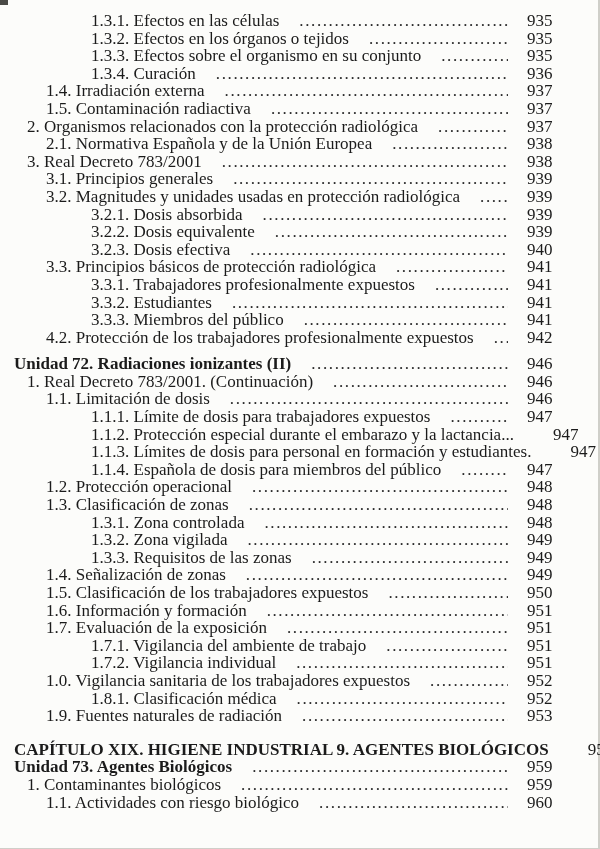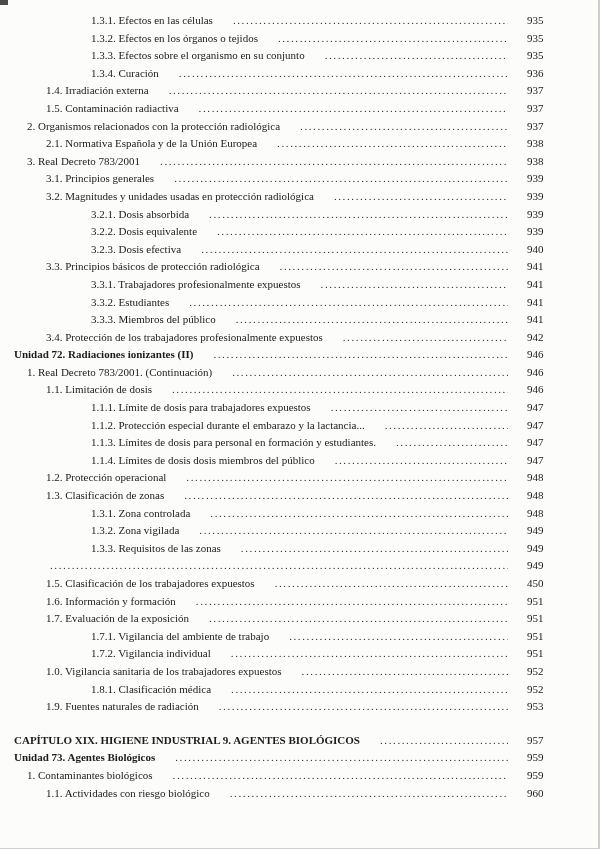--- a/index.html
+++ b/index.html
@@ -25,21 +25,21 @@
     top: 0;
     left: 0;
     width: 8px;
     height: 5px;
     background: #4a4a46;
   }
   .row {
     display: flex;
     align-items: baseline;
     line-height: 17.6px;
-    font-size: 11px;
+    font-size: 17px;
     white-space: nowrap;
     gap: 16px;
   }
   .row .title { flex: 0 0 auto; }
   .row.bold .title { font-weight: bold; }
   .leader {
     flex: 1 1 auto;
     overflow: hidden;
     margin: 0 3px 0 4px;
     height: 17.6px;
@@ -54,21 +54,21 @@
     flex: 0 0 auto;
     min-width: 30px;
     font-weight: normal;
   }
   
   .lvl0 { padding-left: 0px; }
   .lvl1 { padding-left: 13px; }
   .lvl2 { padding-left: 32px; }
   .lvl3 { padding-left: 77px; }
   .group { margin: 0; }
-  .group + .group { }
+  .group + .group { margin-top: 9px; }
   .group.big-gap { margin-top: 16px; }
 </style>
 </head>
 <body>
 
 <div class="page">
   <div class="corner-mark"></div>
   <div id="toc">
       <div class="group">
         <div class="row lvl3">
@@ -155,21 +155,21 @@
           <span class="title">3.3.2. Estudiantes</span>
           <span class="leader"></span>
           <span class="pagenum">941</span>
         </div>
         <div class="row lvl3">
           <span class="title">3.3.3. Miembros del público</span>
           <span class="leader"></span>
           <span class="pagenum">941</span>
         </div>
         <div class="row lvl2">
-          <span class="title">3.4. Protección de los trabajadores profesionalmente expuestos</span>
+          <span class="title">4.2. Protección de los trabajadores profesionalmente expuestos</span>
           <span class="leader"></span>
           <span class="pagenum">942</span>
         </div>
       </div>
       <div class="group">
         <div class="row lvl0 bold">
           <span class="title">Unidad 72. Radiaciones ionizantes (II)</span>
           <span class="leader"></span>
           <span class="pagenum">946</span>
         </div>
@@ -192,21 +192,21 @@
           <span class="title">1.1.2. Protección especial durante el embarazo y la lactancia...</span>
           <span class="leader"></span>
           <span class="pagenum">947</span>
         </div>
         <div class="row lvl3">
           <span class="title">1.1.3. Límites de dosis para personal en formación y estudiantes.</span>
           <span class="leader"></span>
           <span class="pagenum">947</span>
         </div>
         <div class="row lvl3">
-          <span class="title">1.1.4. Límites de dosis dosis miembros del público</span>
+          <span class="title">1.1.4. Española de dosis para miembros del público</span>
           <span class="leader"></span>
           <span class="pagenum">947</span>
         </div>
         <div class="row lvl2">
           <span class="title">1.2. Protección operacional</span>
           <span class="leader"></span>
           <span class="pagenum">948</span>
         </div>
         <div class="row lvl2">
           <span class="title">1.3. Clasificación de zonas</span>
@@ -222,27 +222,28 @@
           <span class="title">1.3.2. Zona vigilada</span>
           <span class="leader"></span>
           <span class="pagenum">949</span>
         </div>
         <div class="row lvl3">
           <span class="title">1.3.3. Requisitos de las zonas</span>
           <span class="leader"></span>
           <span class="pagenum">949</span>
         </div>
         <div class="row lvl2">
+          <span class="title">1.4. Señalización de zonas</span>
           <span class="leader"></span>
           <span class="pagenum">949</span>
         </div>
         <div class="row lvl2">
           <span class="title">1.5. Clasificación de los trabajadores expuestos</span>
           <span class="leader"></span>
-          <span class="pagenum">450</span>
+          <span class="pagenum">950</span>
         </div>
         <div class="row lvl2">
           <span class="title">1.6. Información y formación</span>
           <span class="leader"></span>
           <span class="pagenum">951</span>
         </div>
         <div class="row lvl2">
           <span class="title">1.7. Evaluación de la exposición</span>
           <span class="leader"></span>
           <span class="pagenum">951</span>

